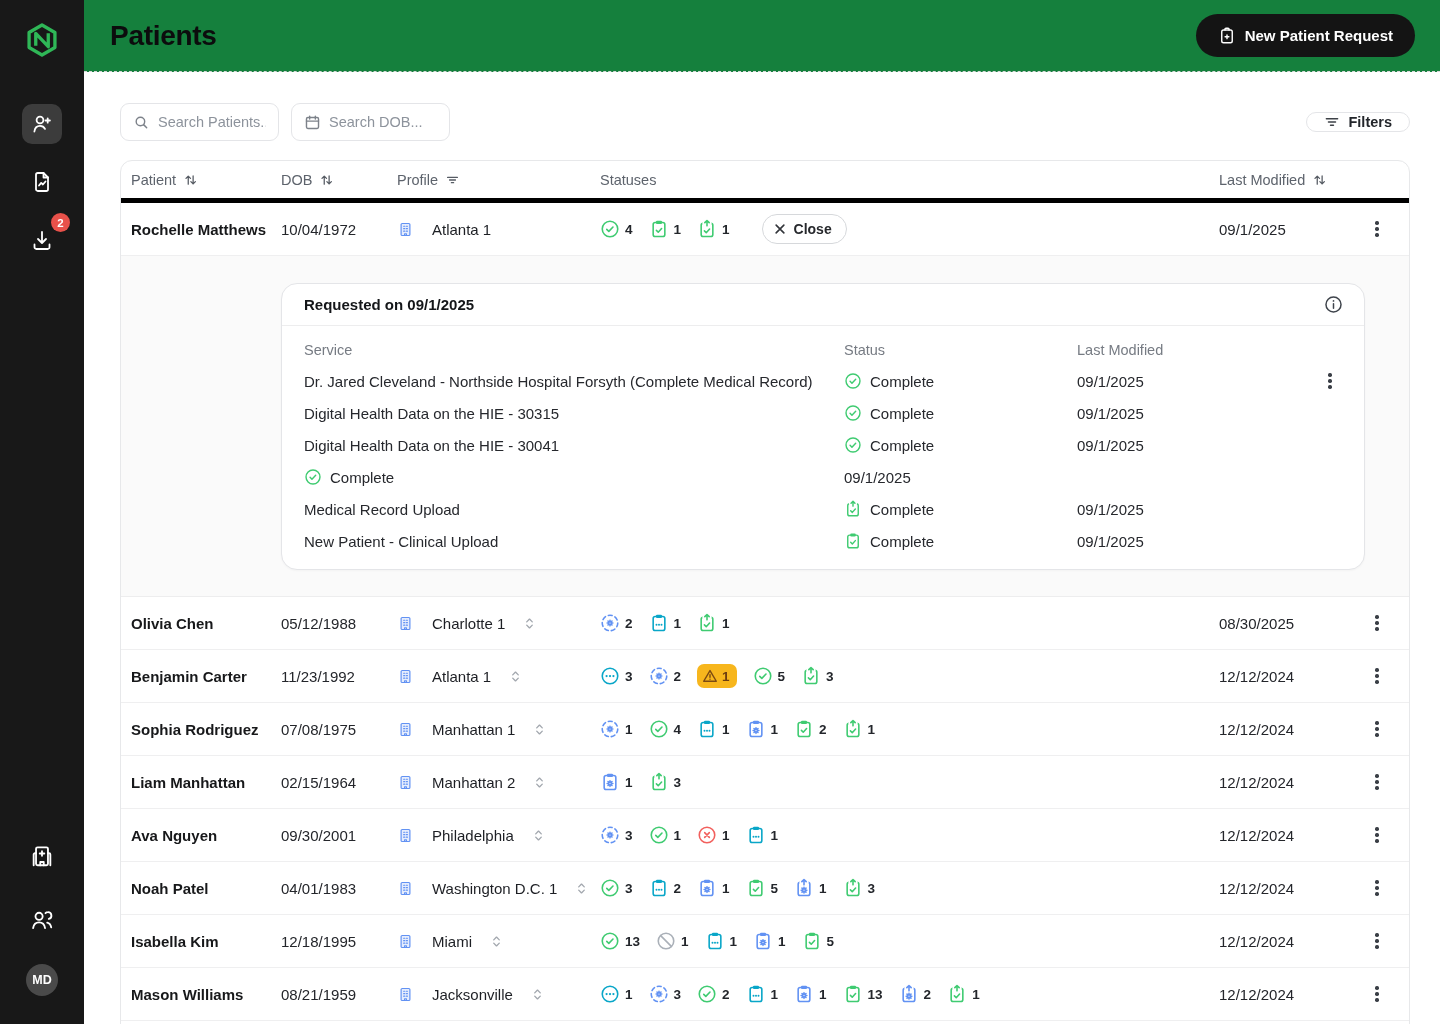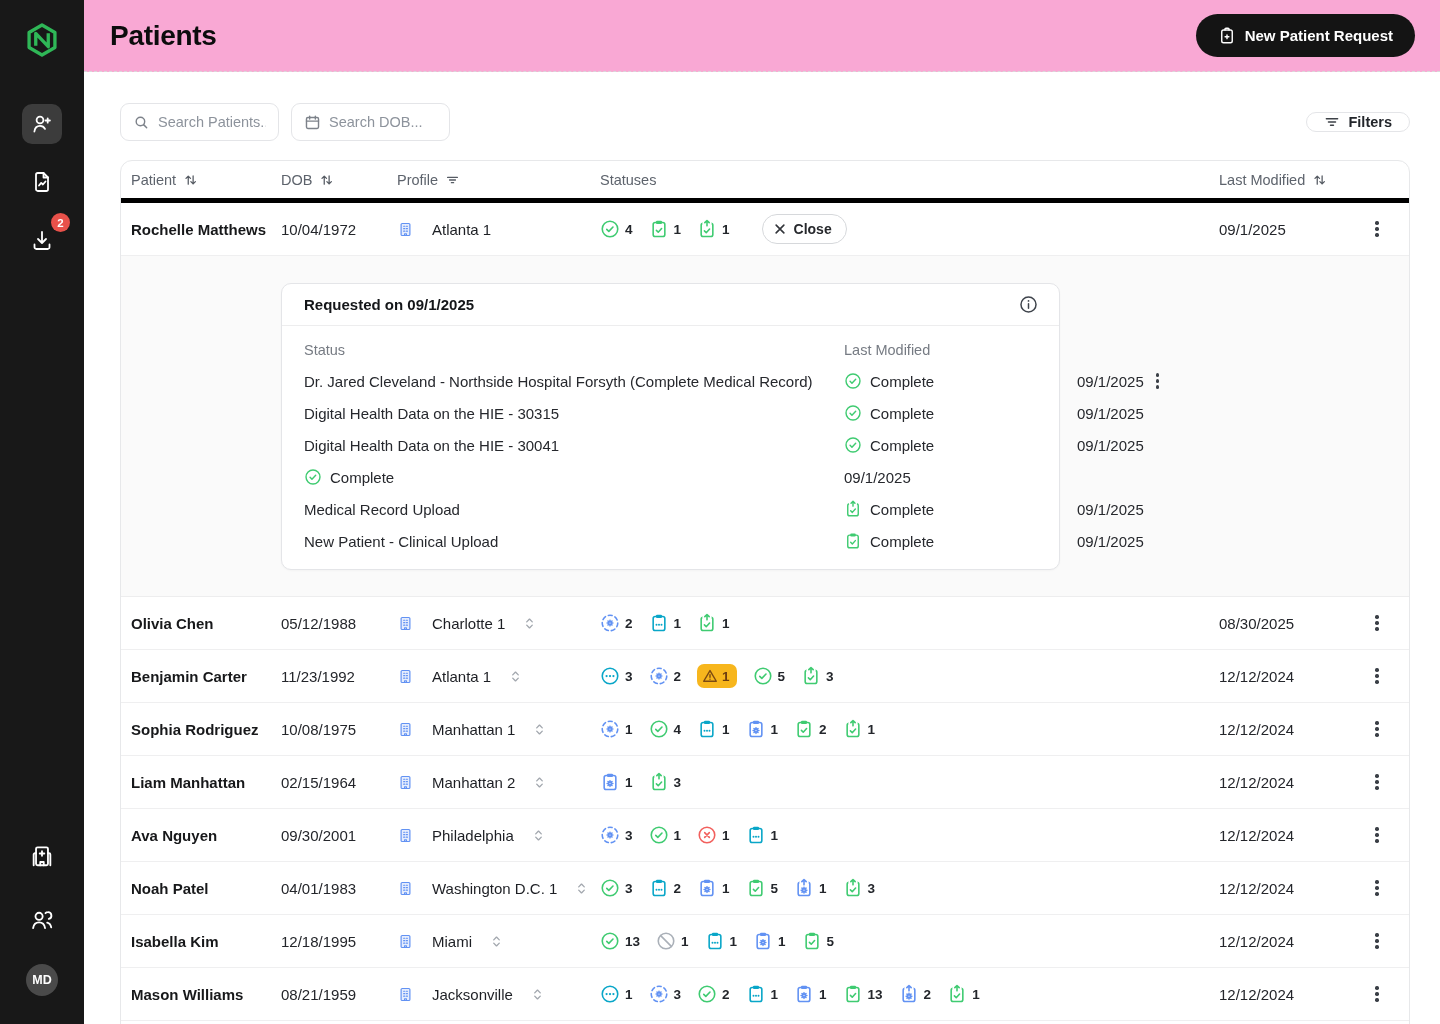--- a/index.html
+++ b/index.html
@@ -18,21 +18,21 @@
   .badge { position:absolute; top:-7px; right:-8px; min-width:19px; height:19px; border-radius:10px;
     background:#e8514a; color:#fff; font-size:11.5px; font-weight:700; display:flex;
     align-items:center; justify-content:center; padding:0 4px; }
   .side-bottom { margin-top:auto; display:flex; flex-direction:column; gap:24px; align-items:center; }
   .avatar { width:32px; height:32px; border-radius:50%; background:#4a4a4a; color:#fff;
     font-size:12.5px; font-weight:700; display:flex; align-items:center; justify-content:center; cursor:pointer; }
 
   
   .main { margin-left:84px; height:100%; }
   .app-header { height:72px; display:flex; align-items:center; justify-content:space-between;
-    padding:0 25px 0 26px; border-bottom:1px dashed #d9d9d9; background:#f9a8d4;gap:32px; }
+    padding:0 25px 0 26px; border-bottom:1px dashed #d9d9d9; background:#15803d;gap:32px; }
   .page-title { font-size:28px; font-weight:800; letter-spacing:-.3px; color:#0c0c0d; }
   .btn-primary { display:flex; align-items:center; gap:9px; background:#141414; color:#fff;
     border:none; border-radius:999px; height:43px; padding:0 22px; font-size:15px; font-weight:600;
     font-family:inherit; cursor:pointer; }
 
   
   .content { padding:31px 30px 0 36px; }
   .toolbar { display:flex; align-items:center; margin-bottom:19px; }
   .search-box { display:flex; align-items:center; gap:8px; height:38px; border:1px solid #e4e5e8;
     border-radius:9px; background:#fff; padding:0 12px; color:#8d939c; }
@@ -67,21 +67,21 @@
   .chip b { font-size:13.5px; font-weight:700; color:#23262b; }
   .chip.warn { background:#f7b61d; border-radius:7px; height:24px; padding:0 7px 0 4px; gap:3px; }
   .chip.warn b { color:#6d3d10; }
 
   .btn-close { display:flex; align-items:center; gap:8px; height:30px; padding:0 14px 0 11px;
     margin-left:16px; border:1px solid #d6d8db; border-radius:999px; background:#fff;
     font-size:14px; font-weight:600; color:#26282c; font-family:inherit; cursor:pointer; }
 
   
   .expanded { background:#fafafa; border-bottom:1px solid #ededee; padding:27px 0 26px 160px; }
-  .panel { width:779px; background:#fff; border:1px solid #e4e5e8; border-radius:10px;
+  .panel { width:1084px; background:#fff; border:1px solid #e4e5e8; border-radius:16px;
     box-shadow:0 1px 2px rgba(0,0,0,.03); }
   .panel-head { display:flex; align-items:center; justify-content:space-between; height:42px;
     padding:0 20px 0 22px; border-bottom:1px solid #ededee; }
   .panel-title { font-size:15px; font-weight:700; color:#141619; }
   .info-btn { border:none; background:transparent; cursor:pointer; color:#3f444c; padding:0; }
   .panel-body { padding:9px 20px 12px 22px; }
   .svc-grid { display:grid; grid-template-columns:540px 233px 1fr 28px; align-items:center; height:32px; }
   .svc-grid.header { color:#767b83; font-size:14.5px; height:30px; }
   .svc-name { font-size:15px; color:#26282d; white-space:nowrap; overflow:hidden; }
   .svc-status { display:flex; align-items:center; gap:8px; font-size:15px; color:#26282d; }
@@ -300,20 +300,21 @@
       <button class="info-btn">
                   <svg width="21" height="21" viewBox="0 0 24 24" fill="none" stroke="#3f444c" stroke-width="1.7" stroke-linecap="round">
                     <circle cx="12" cy="12" r="8.6"></circle>
                     <path d="M12 11.2v5"></path>
                     <circle cx="12" cy="7.9" r="1" fill="#3f444c" stroke="none"></circle>
                   </svg>
                 </button>
     </div>
     <div class="panel-body">
       <div class="svc-grid header">
+        <div>Service</div>
         <div>Status</div>
         <div>Last Modified</div>
         <div></div>
       </div>
       <div class="svc-grid">
     <div class="svc-name">Dr. Jared Cleveland - Northside Hospital Forsyth (Complete Medical Record)</div>
     <div class="svc-status">
                     <span class="chip" style="color:#3fcb71">
                       <svg width="18" height="18" viewBox="0 0 24 24" fill="none" stroke="currentColor" stroke-width="1.9" stroke-linecap="round" stroke-linejoin="round">
                         <circle cx="12" cy="12" r="9.3"></circle>
@@ -527,21 +528,21 @@
     <div class="cell-kebab">
               <button class="kebab">
                 <i></i>
                 <i></i>
                 <i></i>
               </button>
             </div>
   </div>
           <div class="trow">
     <div class="cell-name">Sophia Rodriguez</div>
-    <div class="cell-dob">10/08/1975</div>
+    <div class="cell-dob">07/08/1975</div>
     <div class="cell-profile">
               <span>
                 <svg width="17" height="17" viewBox="0 0 24 24" fill="none" stroke="#6292f3" stroke-width="1.7" stroke-linecap="round" stroke-linejoin="round">
                   <rect x="5.8" y="3.5" width="12.4" height="17" rx="1.6" fill="rgba(98,146,243,.16)"></rect>
                   <path d="M9.4 7.4h1.5M13.2 7.4h1.5M9.4 10.9h1.5M13.2 10.9h1.5M9.4 14.4h1.5M13.2 14.4h1.5"></path>
                   <path d="M10.7 20.5v-2.5h2.6v2.5"></path>
                 </svg>
               </span>
               <span>Manhattan 1</span>
               <span>

